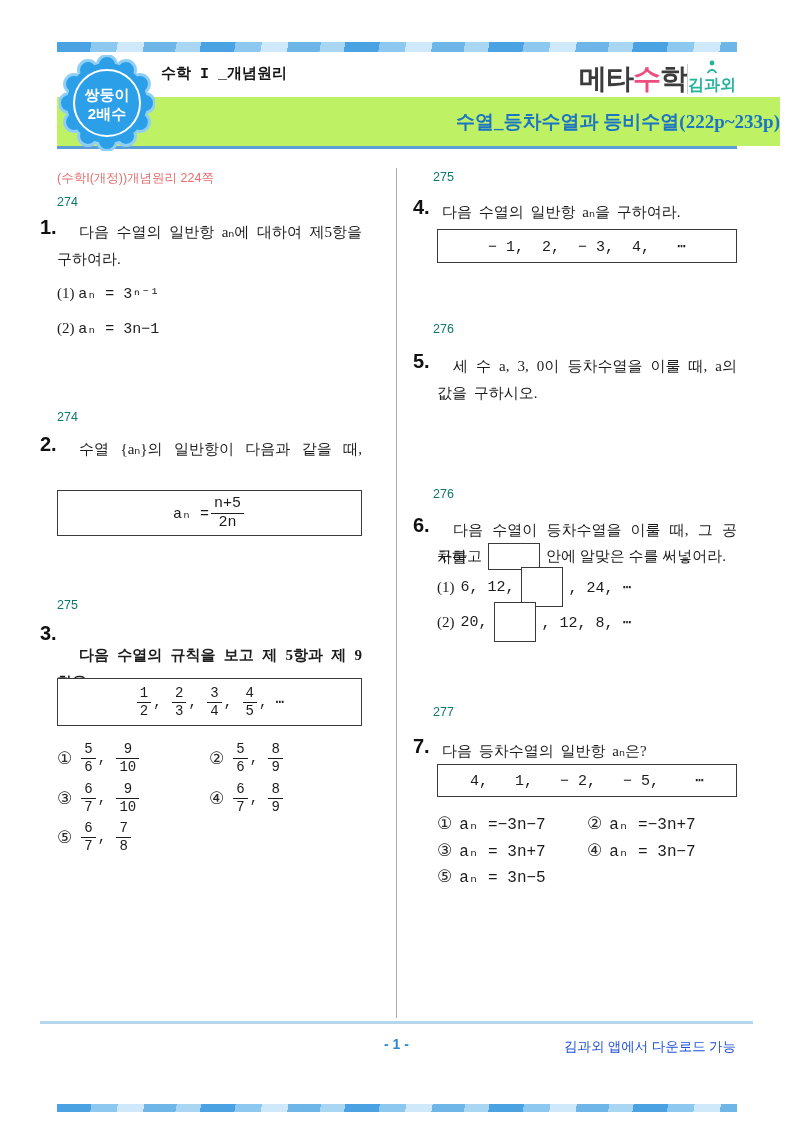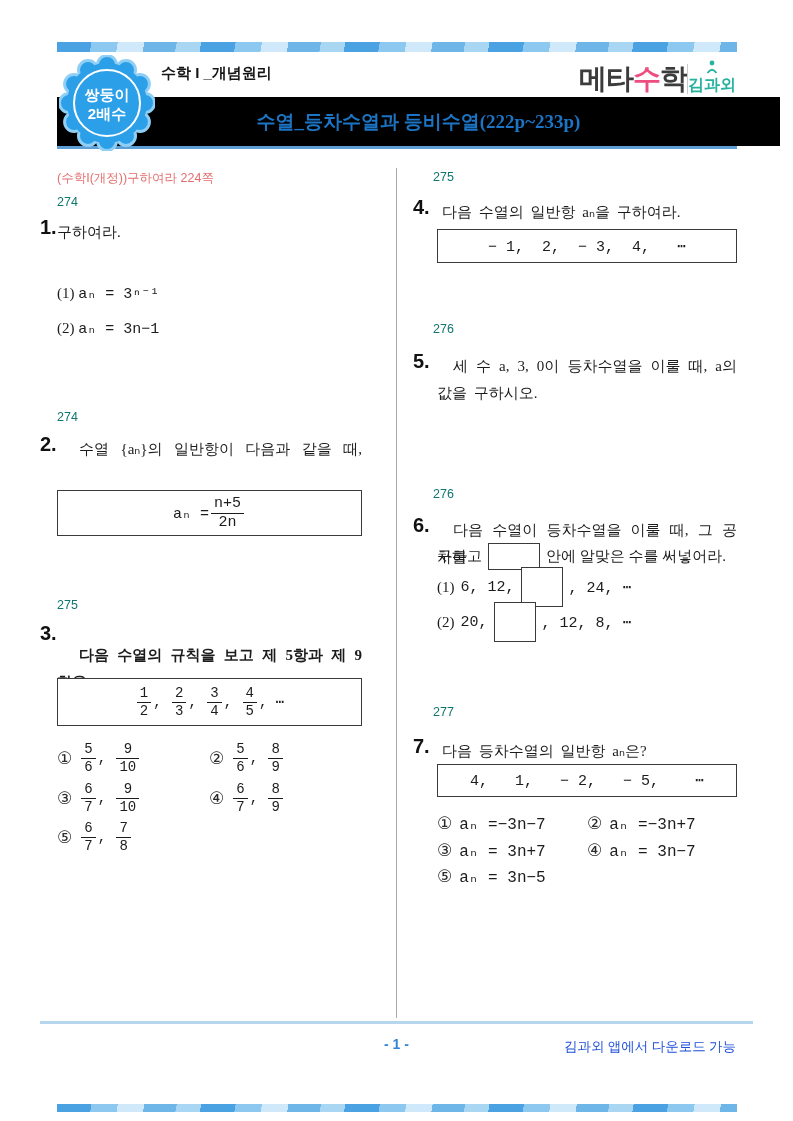--- a/index.html
+++ b/index.html
@@ -1,35 +1,35 @@
 <!DOCTYPE html>
 <html><head>
 <meta charset="utf-8">
 <style>
   html,body{margin:0;padding:0;background:#ffffff;}
   .page{position:relative;width:793px;height:1121px;background:#fff;overflow:hidden;
         font-family:"Liberation Serif","DejaVu Sans",serif;color:#1c1c1c;}
-  .sans{font-family:Liberation Sans, sans-serif;}
+  .sans{font-family:Liberation Mono, monospace;}
 
   
   .stripe{position:absolute;left:57px;width:680px;height:10px;
     background:repeating-linear-gradient(100deg,#4aa2e2 0 34px,#8cc8ef 34px 60px,#cfe9fa 60px 86px,#6fb6e8 86px 118px,#a9d6f3 118px 142px);}
   .stripe.top{top:42px;}
   .stripe.bottom{top:1104px;height:8px;}
   .badge{position:absolute;left:59px;top:55px;width:96px;height:96px;z-index:5;}
   .badge text{font-family:"Liberation Sans","DejaVu Sans",sans-serif;font-weight:bold;fill:#fff;font-size:15px;}
   .course{position:absolute;left:161px;top:64px;font-size:15px;font-weight:bold;color:#141414;}
   .brand{position:absolute;right:57px;top:60px;display:flex;align-items:center;}
   .brand-main{font-weight:800;font-size:28px;letter-spacing:-1px;color:#3c3c3c;}
   .brand-main .pink{color:#ee4d7f;}
   .brand-sep{width:1px;height:30px;background:#c9c9c9;}
   .brand-sub{position:relative;color:#27b2a0;font-weight:bold;font-size:16px;padding-top:12px;}
   .brand-sub svg{position:absolute;top:-3px;left:50%;transform:translateX(-50%);}
-  .banner{position:absolute;left:57px;top:97px;width:723px;height:49px;background:#000000;
-          display:flex;align-items:center;justify-content:center;}
+  .banner{position:absolute;left:57px;top:97px;width:723px;height:49px;background:#bef264;
+          display:flex;align-items:center;justify-content:flex-end;}
   .banner .title{font-size:19px;font-weight:bold;color:#1b74c4;letter-spacing:0px;}
   .hrule{position:absolute;left:57px;top:146px;width:680px;height:3px;background:#5b9fd6;}
 
   
   .coldiv{position:absolute;left:396px;top:168px;width:1px;height:850px;background:#ababab;}
 
   .code{position:absolute;font-family:"Liberation Sans","DejaVu Sans",sans-serif;
         font-size:12.5px;color:#0f766e;}
   .srcnote{position:absolute;left:57px;top:170px;font-family:"Liberation Sans","DejaVu Sans",sans-serif;
         font-size:12.5px;color:#e56e6e;}
@@ -107,25 +107,26 @@
     </span>
   </div>
 
   <div class="banner">
     <span class="title">수열_등차수열과 등비수열(222p~233p)</span>
   </div>
   <div class="hrule"></div>
 
   <div class="coldiv"></div>
 
-  <div class="srcnote">(수학I(개정))구하여라 224쪽</div>
+  <div class="srcnote">(수학I(개정))개념원리 224쪽</div>
 
   <div class="code" style="left:57px;top:195px;">274</div>
   <div class="pnum" style="left:40px;top:216px;">1.</div>
   <div class="ptext" style="left:57px;top:219px;width:305px;">
+    <div class="jl first">다음 수열의 일반항 aₙ에 대하여 제5항을</div>
     <div class="jl last">구하여라.</div>
   </div>
   <div class="pitem" style="left:57px;top:284px;">
     <span>(1)</span>
     <span class="math">aₙ = 3ⁿ⁻¹</span>
   </div>
   <div class="pitem" style="left:57px;top:319px;">
     <span>(2)</span>
     <span class="math">aₙ = 3n−1</span>
   </div>

